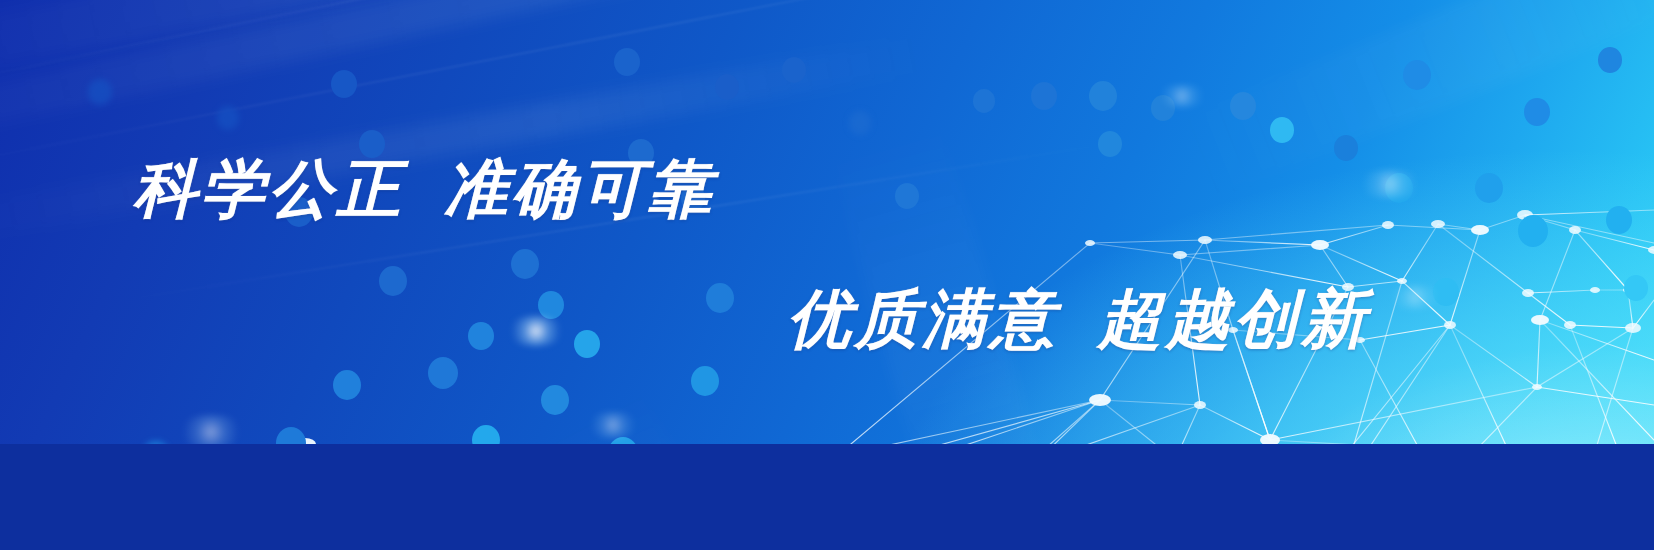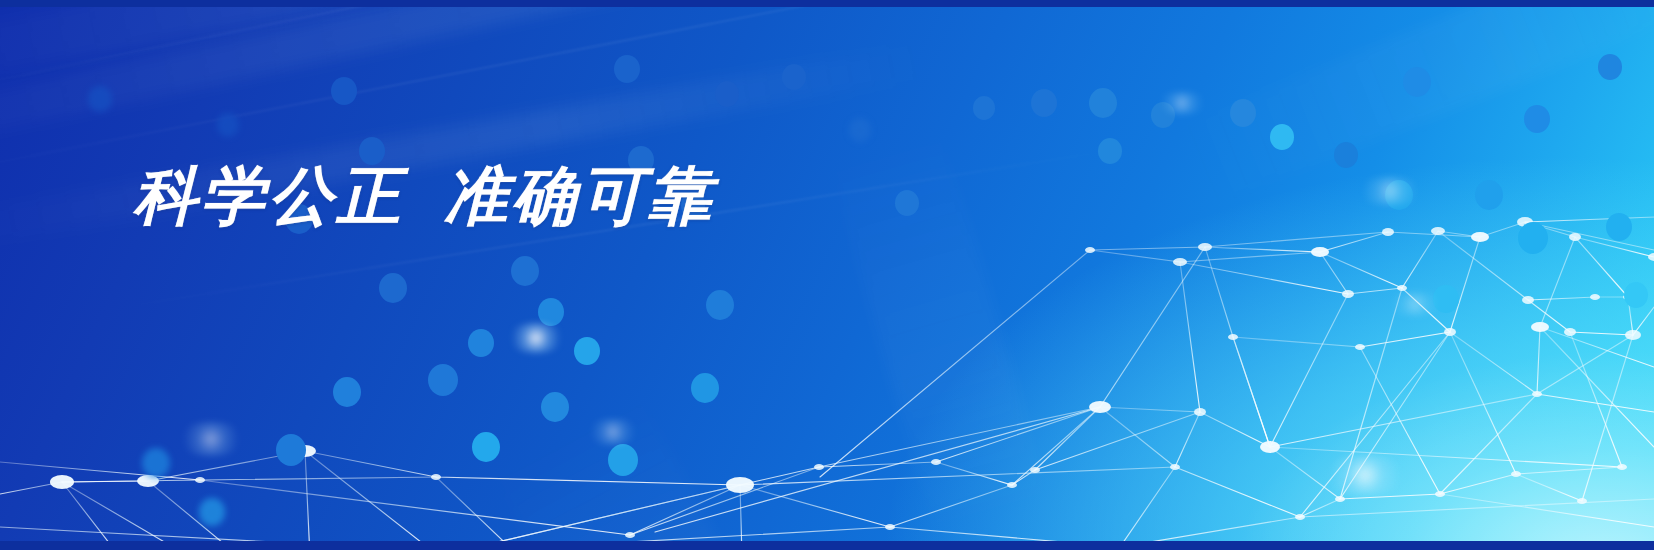--- a/index.html
+++ b/index.html
@@ -3,41 +3,40 @@
 <meta charset="utf-8">
 <style>
   html, body {
     margin: 0;
     padding: 0;
     background: #0d2f9e;
   }
   #banner {
     position: relative;
     width: 1654px;
-    height: 534px;
+    height: 444px;
     overflow: hidden;
     font-family: "Liberation Serif", "DejaVu Serif", serif;
     
     background:
       radial-gradient(ellipse 520px 300px at 1610px 560px,
         rgba(255,255,255,0.55) 0%, rgba(255,255,255,0.18) 40%, rgba(255,255,255,0) 72%),
       radial-gradient(ellipse 900px 520px at 1560px 540px,
         #5fe4fb 0%, rgba(95,228,251,0.55) 38%, rgba(95,228,251,0) 75%),
       linear-gradient(115deg,
         #0f2ead 0%,
         #123bb4 13%,
         #1049bd 26%,
         #0f58c8 40%,
         #1068d4 53%,
         #1179de 65%,
         #148ee8 76%,
         #1ea8ef 85%,
         #27c2f4 93%,
         #34d6f8 100%);
-    margin-top: 7px;
   }
 
   
   .streaks { position:absolute; inset:0; overflow:hidden; }
   .streak {
     position: absolute;
     height: 1px;
     background: linear-gradient(90deg, rgba(255,255,255,0) 0%, rgba(255,255,255,0.10) 35%, rgba(255,255,255,0.13) 60%, rgba(255,255,255,0) 100%);
     transform-origin: left center;
     filter: blur(1px);
@@ -280,14 +279,15 @@
 
   <div class="glow" style="left:505px;  top:316px; width:62px;  height:30px;"></div>
   <div class="glow" style="left:176px;  top:415px; width:70px;  height:34px; opacity:.55;"></div>
   <div class="glow" style="left:585px;  top:412px; width:56px;  height:26px; opacity:.5;"></div>
   <div class="glow" style="left:1320px; top:448px; width:90px;  height:40px; opacity:.8;"></div>
   <div class="glow" style="left:1355px; top:170px; width:70px;  height:28px; opacity:.5;"></div>
   <div class="glow" style="left:1155px; top:85px;  width:54px;  height:22px; opacity:.45;"></div>
   <div class="glow" style="left:1385px; top:285px; width:60px;  height:24px; opacity:.4;"></div>
 
   <div class="slogan" id="slogan-line-1">科学公正  准确可靠</div>
+  <div class="slogan" id="slogan-line-2">优质满意  超越创新</div>
 
 </div>
 
 </body></html>

